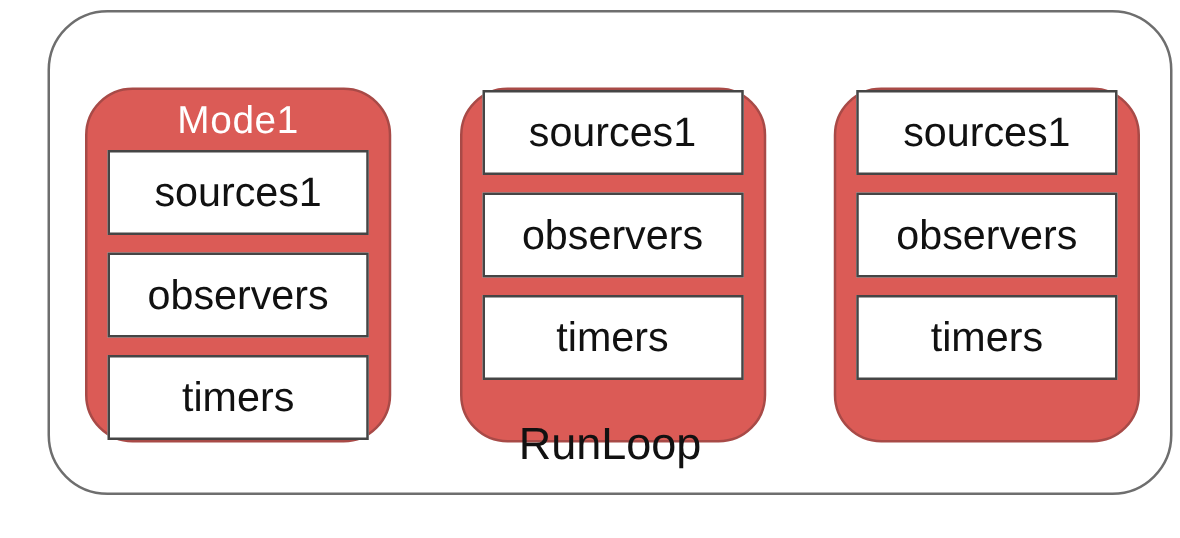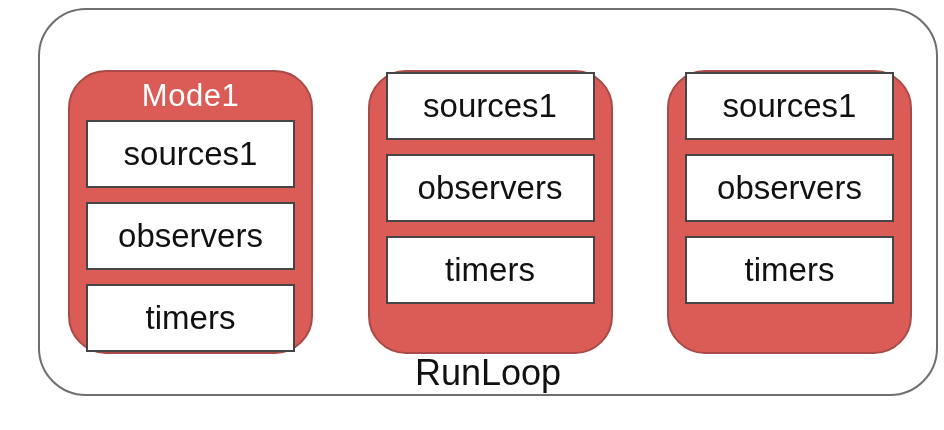--- a/index.html
+++ b/index.html
@@ -69,21 +69,21 @@
     display: flex;
     align-items: center;
     justify-content: center;
     color: var(--item-text, #111111);
     font-size: 33px;
   }
   .runloop-label {
     position: absolute;
     left: 0;
     right: 0;
-    bottom: 0;
+    bottom: 18px;
     text-align: center;
     color: var(--title-text, #111111);
     font-size: 36px;
   }
 </style>
 </head>
 <body>
 
 <div class="stage">
   <div class="outer-box">

